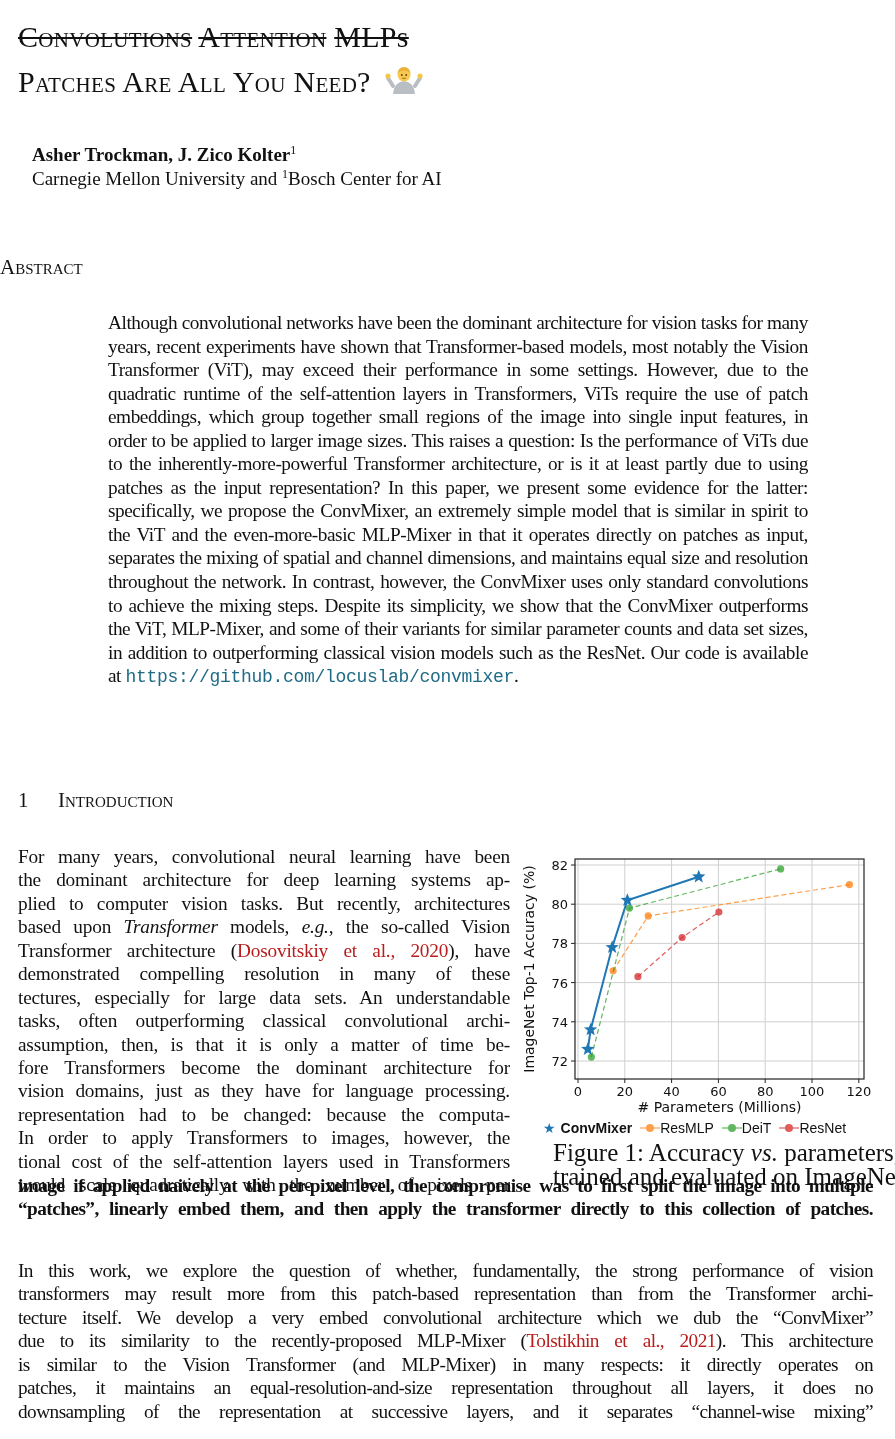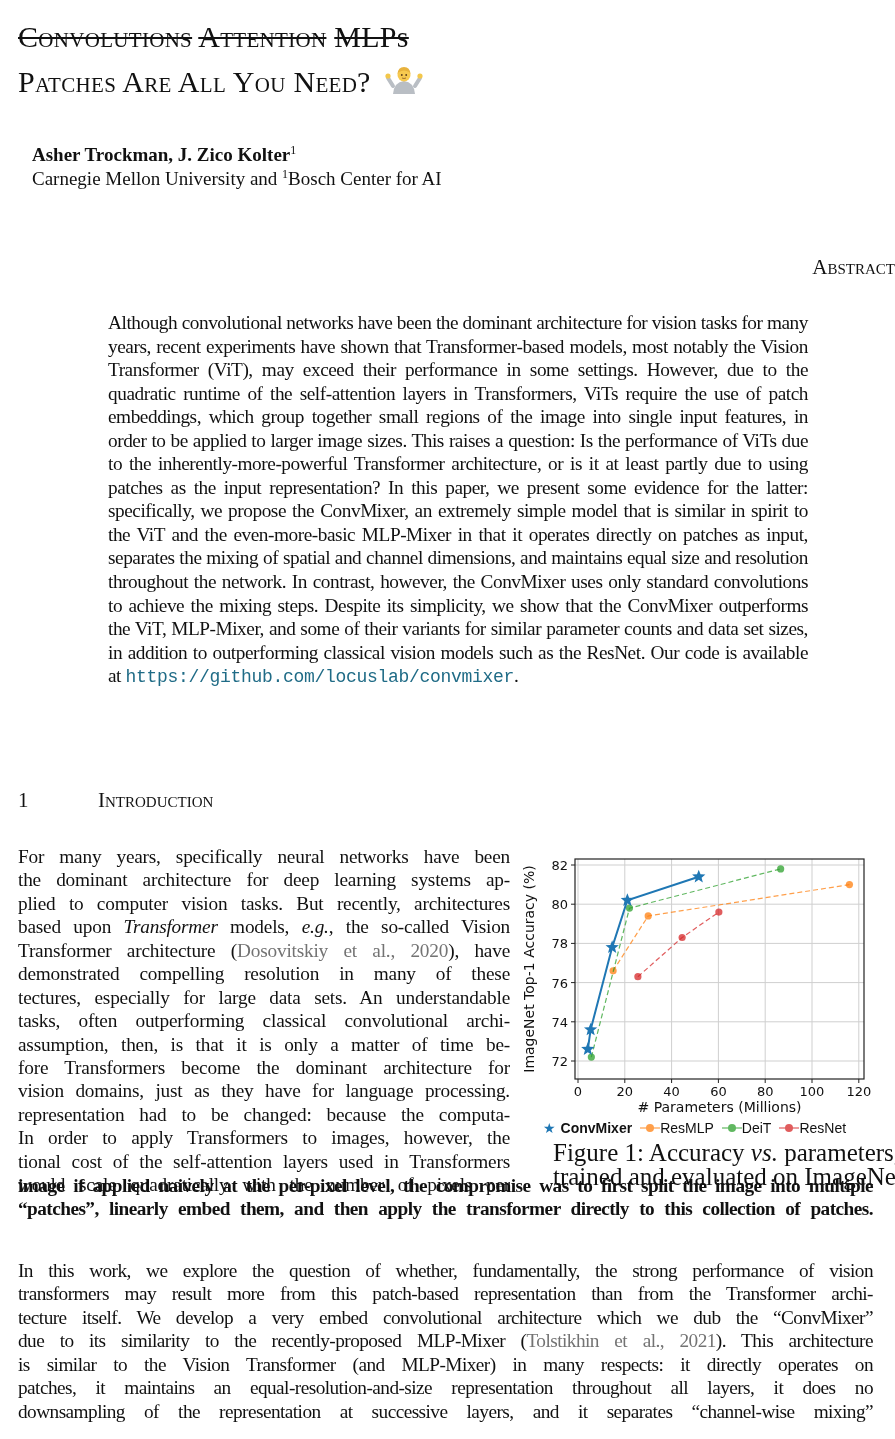--- a/index.html
+++ b/index.html
@@ -7,30 +7,30 @@
          font-family: "Liberation Serif", "DejaVu Serif", serif; color: #111; }
   .abs { position: absolute; }
   .title-line { position: absolute; left: 18px; font-size: 30px; font-variant: small-caps;
                 letter-spacing: 0.3px; white-space: nowrap; line-height: 1; }
   .strike { text-decoration: line-through; text-decoration-thickness: 2px; }
   .emoji { display: inline-block; vertical-align: -4px; margin-left: 14px; }
   .authors { left: 32px; top: 144px; font-size: 19px; font-weight: bold; white-space: nowrap; }
   .affil { left: 32px; top: 168px; font-size: 19px; white-space: nowrap; }
   sup { font-size: 12px; vertical-align: 7px; line-height: 0; font-weight: normal; }
   .affil sup { font-weight: normal; }
-  .abstract-title { left: 0; width: 895px; text-align: right; top: 255px; font-size: 21px;
+  .abstract-title { left: 0; width: 895px; text-align: left; top: 255px; font-size: 21px;
                     font-variant: small-caps; }
   .abstract { left: 108px; width: 700px; top: 311px; font-size: 19.3px; line-height: 23.55px;
               text-align: justify; font-stretch: condensed; letter-spacing: -0.45px; }
   .mono-link { font-family: "Liberation Mono", "DejaVu Sans Mono", monospace; color: #1f6b86;
                font-size: 18px; letter-spacing: -0.3px; }
-  .cite { color: #737373; }
+  .cite { color: #b91c1c; }
   .section { left: 18px; top: 788px; font-size: 21px; white-space: nowrap; }
   .section .num { display: inline-block; width: 40px; }
-  .section .label { font-variant: small-caps; margin-left: 40px; }
+  .section .label { font-variant: small-caps; }
   .intro-col { left: 18px; width: 492px; top: 845px; font-size: 19.3px; line-height: 23.45px;
                text-align: justify; letter-spacing: -0.2px; }
   .line { display: block; text-align: justify; text-align-last: justify; white-space: nowrap;
           overflow: visible; height: 23.45px; }
   .full { left: 18px; width: 855px; font-size: 19.3px; line-height: 23.45px;
           letter-spacing: -0.55px; }
   .full .line { height: 23.45px; }
   .para2 { top: 1259px; }
   .cont { top: 1174px; font-weight: bold; }
   .fig { left: 520px; top: 848px; width: 372px; }
@@ -79,21 +79,21 @@
 <div class="abs abstract">
   <span>Although convolutional networks have been the dominant architecture for vision tasks for many years, recent experiments have shown that Transformer-based models, most notably the Vision Transformer (ViT), may exceed their performance in some settings. However, due to the quadratic runtime of the self-attention layers in Transformers, ViTs require the use of patch embeddings, which group together small regions of the image into single input features, in order to be applied to larger image sizes. This raises a question: Is the performance of ViTs due to the inherently-more-powerful Transformer architecture, or is it at least partly due to using patches as the input representation? In this paper, we present some evidence for the latter: specifically, we propose the ConvMixer, an extremely simple model that is similar in spirit to the ViT and the even-more-basic MLP-Mixer in that it operates directly on patches as input, separates the mixing of spatial and channel dimensions, and maintains equal size and resolution throughout the network. In contrast, however, the ConvMixer uses only standard convolutions to achieve the mixing steps. Despite its simplicity, we show that the ConvMixer outperforms the ViT, MLP-Mixer, and some of their variants for similar parameter counts and data set sizes, in addition to outperforming classical vision models such as the ResNet. Our code is available at</span>
   <span class="mono-link">https://github.com/locuslab/convmixer</span><span>.</span>
 </div>
 
 <div class="abs section">
   <span class="num">1</span><span class="label">Introduction</span>
 </div>
 
 <div class="abs intro-col" id="intro-col">
-    <span class="line">For many years, specifically neural networks have been</span>
+    <span class="line">For many years, convolutional neural learning have been</span>
     <span class="line">the dominant architecture for deep learning systems ap-</span>
     <span class="line">plied to computer vision tasks. But recently, architectures</span>
     <span class="line">based upon <span style="font-style: italic;">Transformer</span> models, <span style="font-style: italic;">e.g.</span>, the so-called Vision</span>
     <span class="line">Transformer architecture (<span class="cite">Dosovitskiy et al., 2020</span>), have</span>
     <span class="line">demonstrated compelling resolution in many of these</span>
     <span class="line">tectures, especially for large data sets. An understandable</span>
     <span class="line">tasks, often outperforming classical convolutional archi-</span>
     <span class="line">assumption, then, is that it is only a matter of time be-</span>
     <span class="line">fore Transformers become the dominant architecture for</span>
     <span class="line">vision domains, just as they have for language processing.</span>

